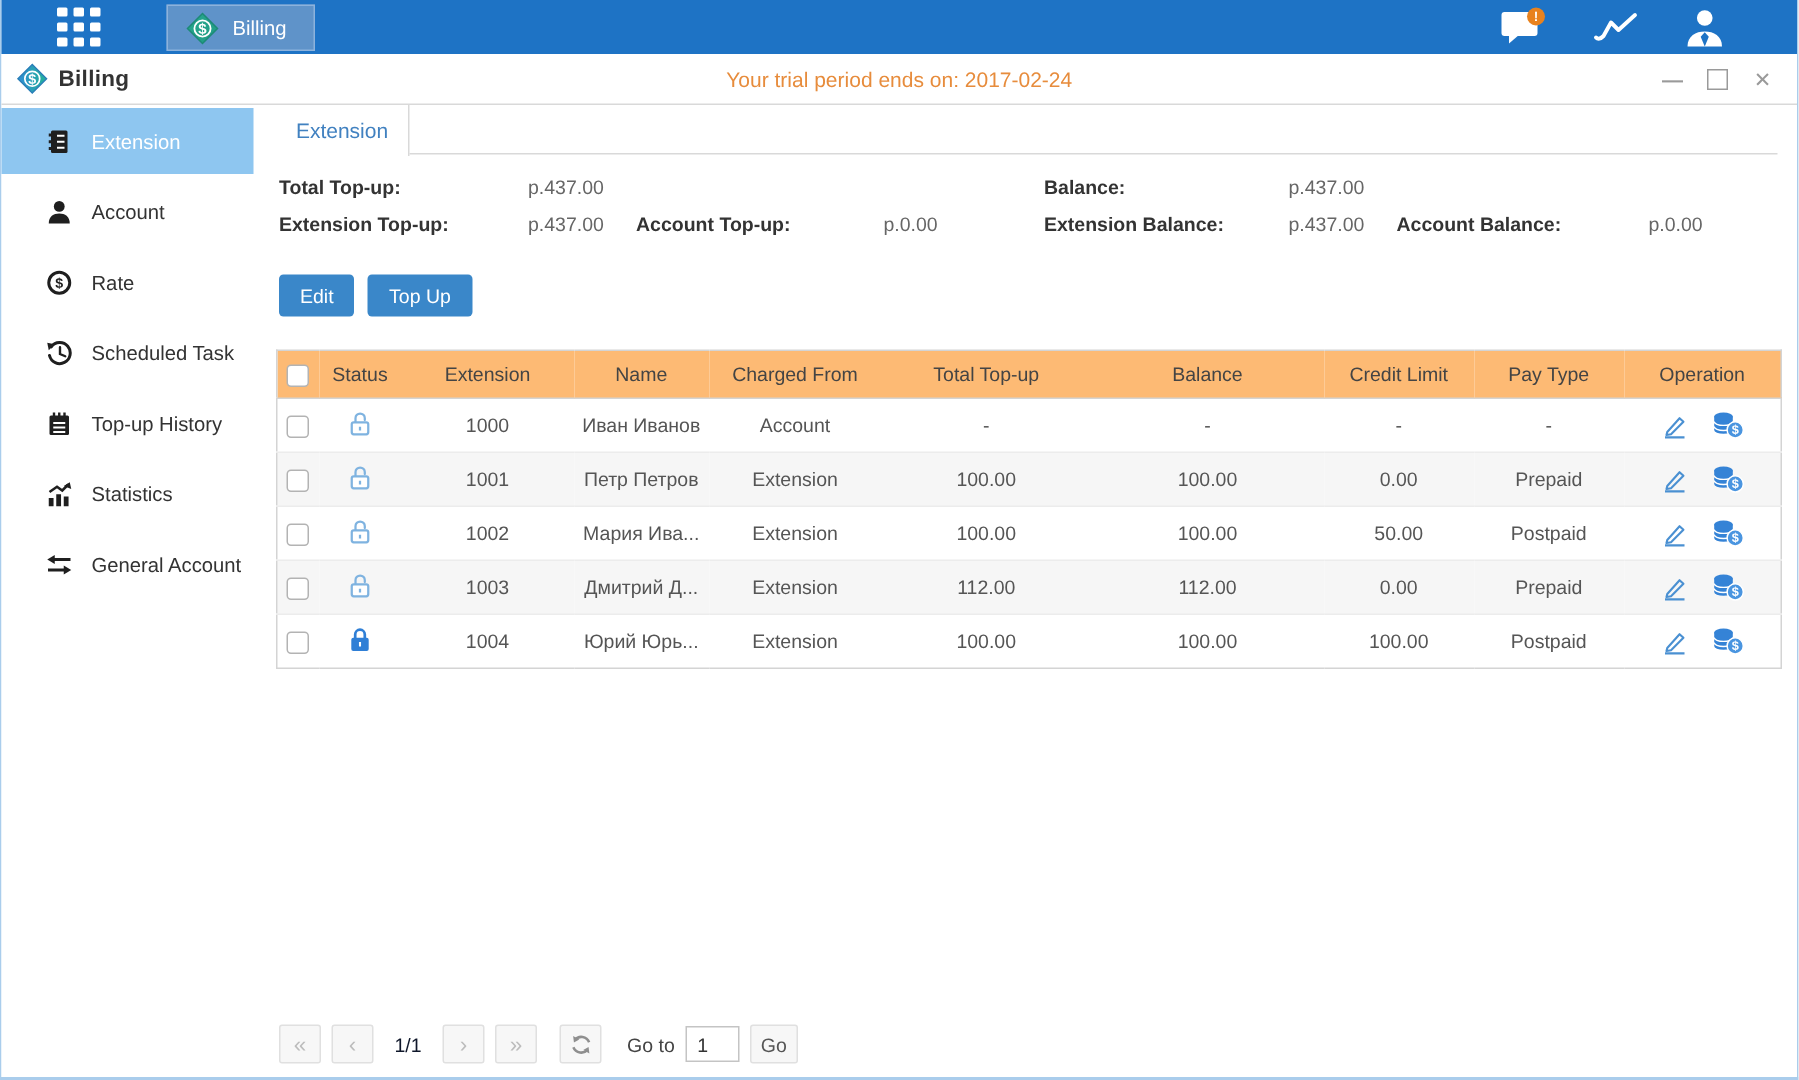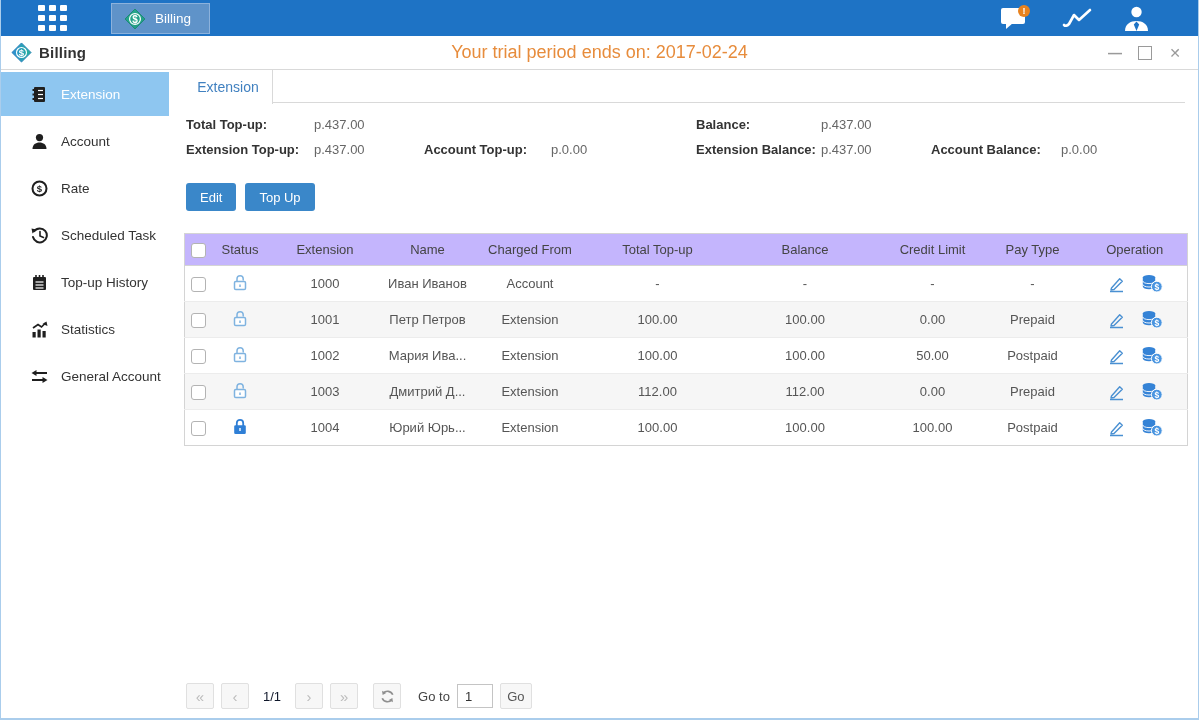--- a/index.html
+++ b/index.html
@@ -15,21 +15,21 @@
   .task-tab { margin-left:42px; height:31px; margin-top:1px; padding:0 18px 0 12px; display:flex; align-items:center; gap:9px;
               background:#5f93c9; border:1px solid #8cb2dc; cursor:pointer; }
   .task-tab span { color:#fff; font-size:13.5px; }
   .topbar-right { margin-left:auto; display:flex; align-items:center; gap:30px; margin-right:48px; }
   .topbar-right .tb-ico { cursor:pointer; position:relative; display:flex; }
 
   
   .titlebar { height:34px; background:#fff; border-bottom:1px solid #d9d9d9; display:flex; align-items:center; position:relative; }
   .title-left { display:flex; align-items:center; gap:7px; margin-left:10px; z-index:2; }
   .title-left b { font-size:15px; color:#333; letter-spacing:.2px; }
-  .trial-msg { position:absolute; left:0; right:0; text-align:center; color:#e78c3c; font-size:18px; pointer-events:none; }
+  .trial-msg { position:absolute; left:0; right:0; text-align:center; color:#e78c3c; font-size:14px; pointer-events:none; }
   .win-controls { margin-left:auto; display:flex; align-items:center; gap:16px; margin-right:16px; z-index:2; color:#9a9a9a; }
   .win-controls .wc { width:14px; height:14px; display:flex; align-items:center; justify-content:center; font-size:14px; cursor:pointer; line-height:1; }
   .wc-min { font-weight:bold; letter-spacing:0; }
   .wc-max { width:11px; height:11px; border:1px solid #9a9a9a; }
   .wc-close { font-size:15px; }
 
   
   .app-body { display:flex; height:calc(100% - 70px); }
 
   .sidebar { width:168px; background:#fff; padding-top:2px; flex:none; }
@@ -40,31 +40,31 @@
 
   .content { flex:1; display:flex; flex-direction:column; padding:0 13px 0 15px; overflow:hidden; }
 
   .tabstrip { height:33px; border-bottom:1px solid #d9d9d9; display:flex; align-items:stretch; }
   .tab { min-width:89px; display:flex; align-items:center; justify-content:center; font-size:14px; color:#4181c0;
          background:#fff; border-right:1px solid #d9d9d9; height:34px; margin-bottom:-1px; z-index:2; cursor:pointer; }
 
   .summary { display:grid; grid-template-columns:128px 110px 127px 145px 125px 110px 130px auto;
              row-gap:10px; padding:14px 0 0 2px; font-size:13px; }
   .summary .lab { font-weight:bold; color:#333; }
-  .summary .val { color:#666; }
+  .summary .val { color:#666;margin-left:38px; }
 
   .actions { display:flex; gap:9px; margin:26px 0 0 2px; }
   .btn-primary { background:#3a87c9; border:none; border-radius:3px; color:#fff; font-size:13px;
                  height:28px; padding:0 14px; cursor:pointer; font-family:inherit; }
 
   
   .grid-wrap { margin-top:22px; }
   table.grid { width:100%; border-collapse:collapse; table-layout:fixed; font-size:13px; color:#555;
                border:1px solid #d4d4d4; }
-  table.grid th { height:32px; font-weight:normal; color:#444; text-align:center; border-bottom:1px solid #d4d4d4; background:#c4b5fd; }
+  table.grid th { height:32px; font-weight:normal; color:#444; text-align:center; border-bottom:1px solid #d4d4d4; background:#fdba74; }
   table.grid td { height:35px; text-align:center; border-top:1px solid #ececec; }
   table.grid tbody tr:first-child td { border-top:none; }
   table.grid tbody tr:nth-child(even) td { background:#f6f6f6; }
   .cb { display:inline-block; width:15px; height:15px; border:1px solid #b3b3b3; border-radius:3px; background:#fff; cursor:pointer; vertical-align:middle; }
   .op-cell { display:flex; align-items:center; justify-content:center; gap:15px; height:35px; }
   .op-cell svg { cursor:pointer; }
 
   .flex-spacer { flex:1; }
 
   

